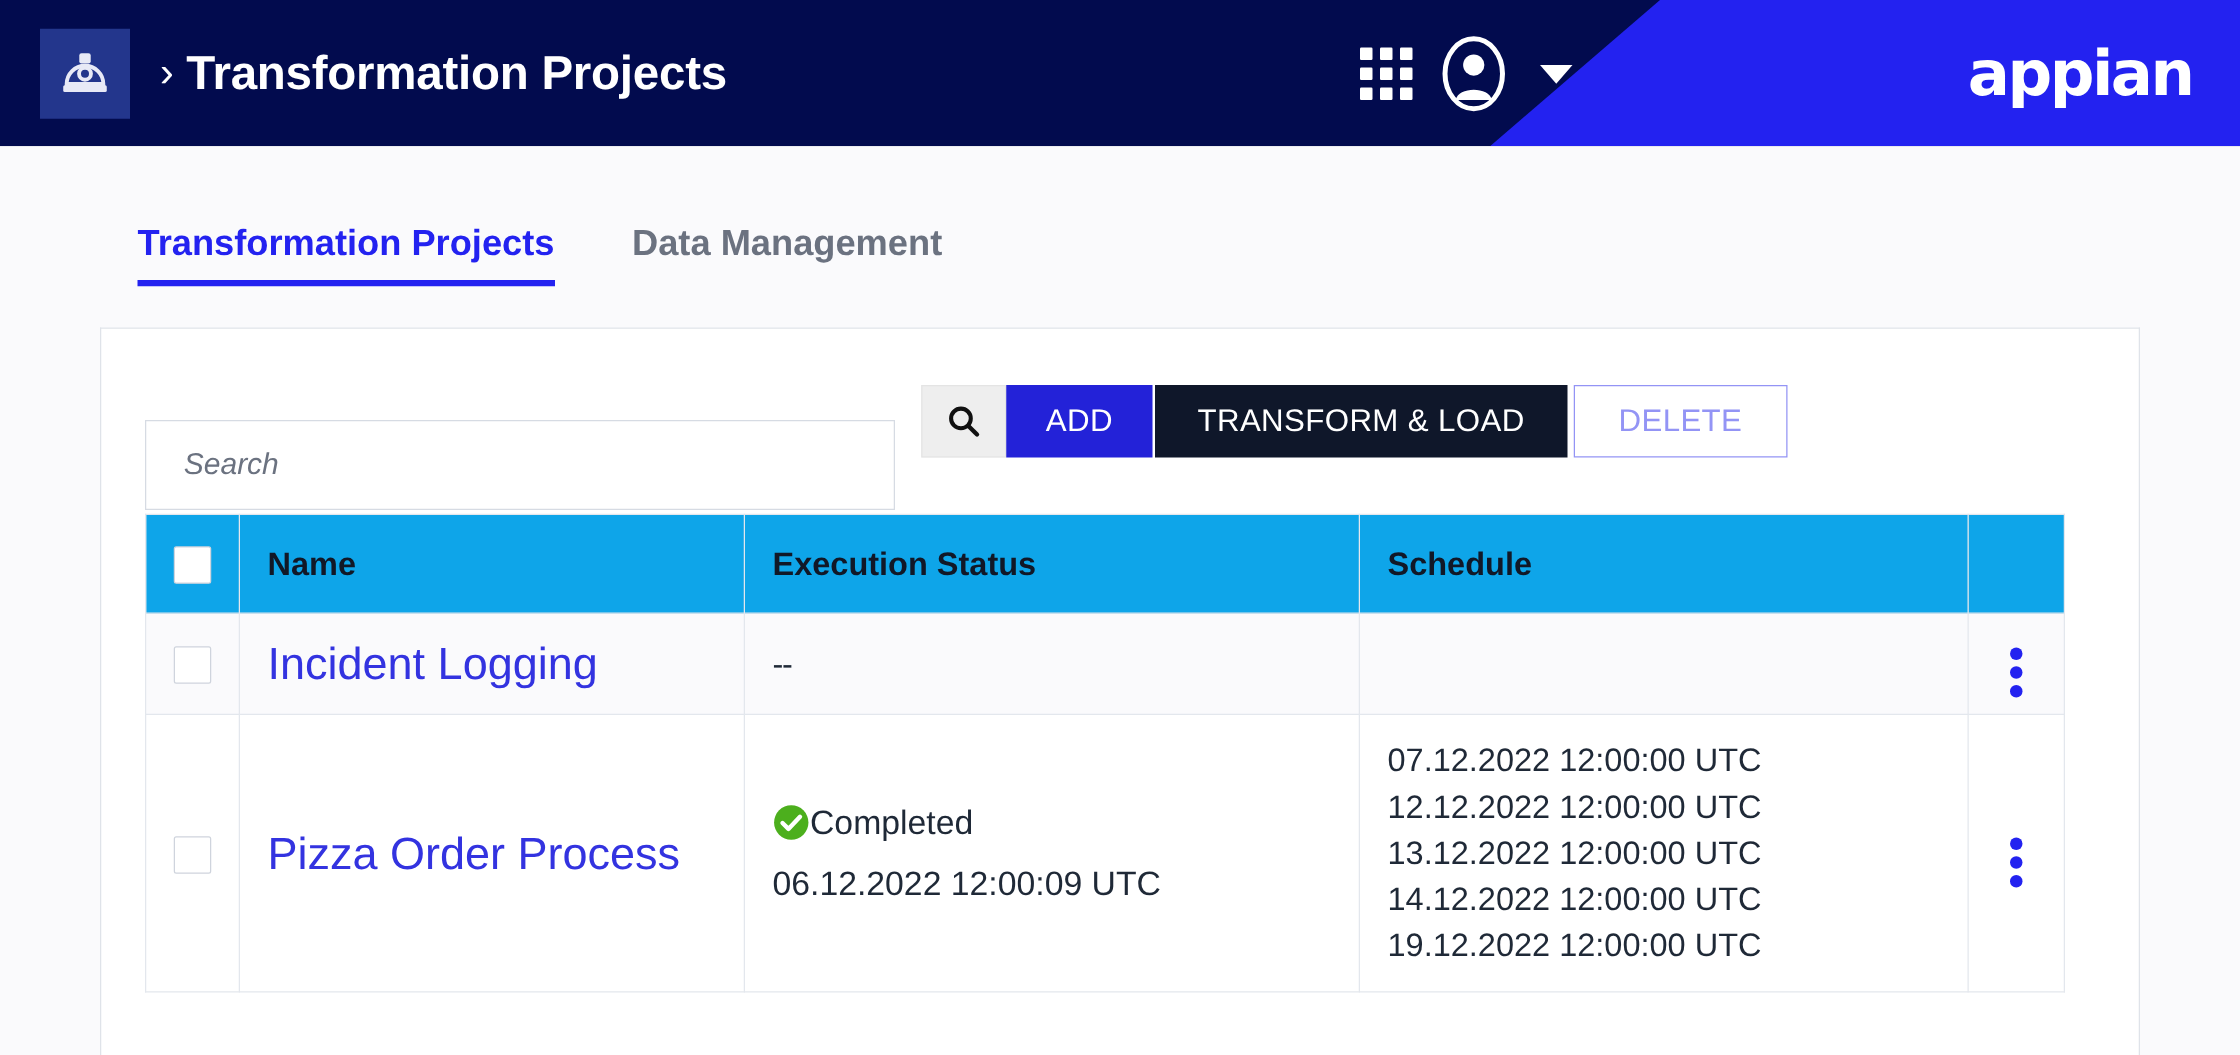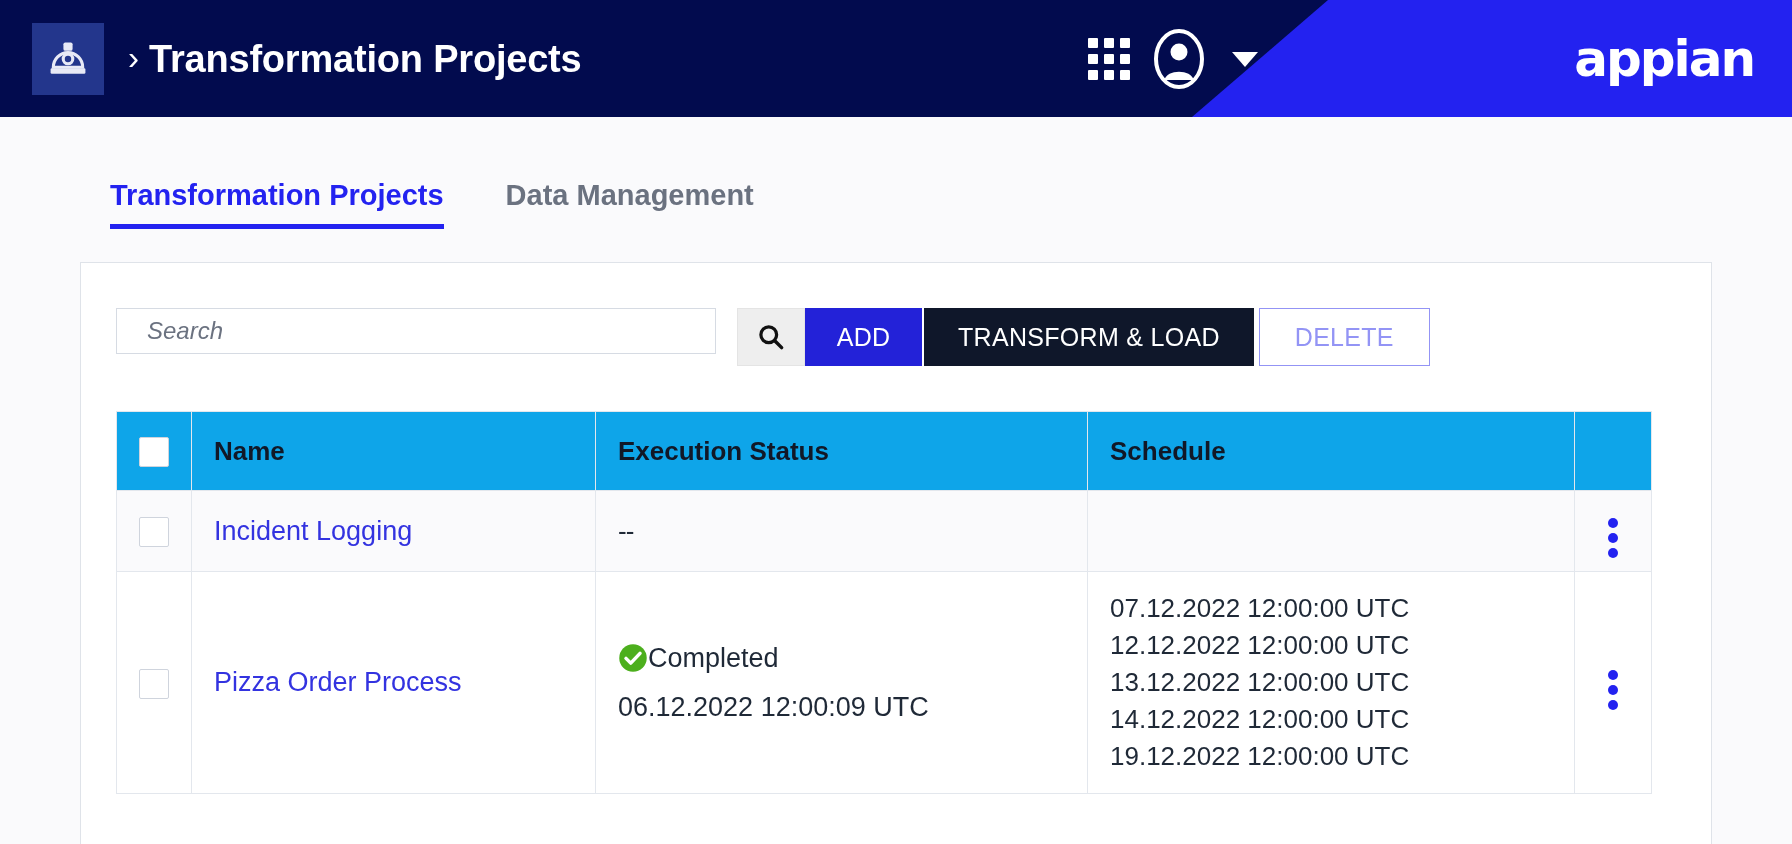--- a/index.html
+++ b/index.html
@@ -172,29 +172,30 @@
   .toolbar {
     position: absolute;
     left: 35px;
     top: 45px;
     display: flex;
     align-items: stretch;
     height: 58px;
   }
   .search-box {
     width: 600px;
-    height: 46px;
+    height: 72px;
     border: 1px solid #d6dbe3;
     background: #ffffff;
     padding: 0 30px;
     font-size: 24px;
     font-style: italic;
     color: #4b5563;
     font-family: "Liberation Sans", sans-serif;
     outline: none;
+    margin-top: 28px;
   }
   .search-box::placeholder { color: #6b7280; font-style: italic; }
 
   .search-btn {
     width: 68px;
     height: 58px;
     margin-left: 21px;
     background: #eeeeee;
     border: 1px solid #e4e4e4;
     display: flex;
@@ -272,21 +273,21 @@
     width: 30px;
     height: 30px;
     border: 1px solid #cfd4dd;
     background: #ffffff;
     border-radius: 2px;
     vertical-align: middle;
     cursor: pointer;
   }
   .link {
     color: #3333e0;
-    font-size: 27px;
+    font-size: 36px;
     text-decoration: none;
     cursor: pointer;
   }
   .dash { color: #1f2937; font-size: 26px; letter-spacing: -1px; }
 
   .status-wrap { padding: 20px 0; }
   .status-line {
     display: flex;
     align-items: center;
     margin-bottom: 18px;

